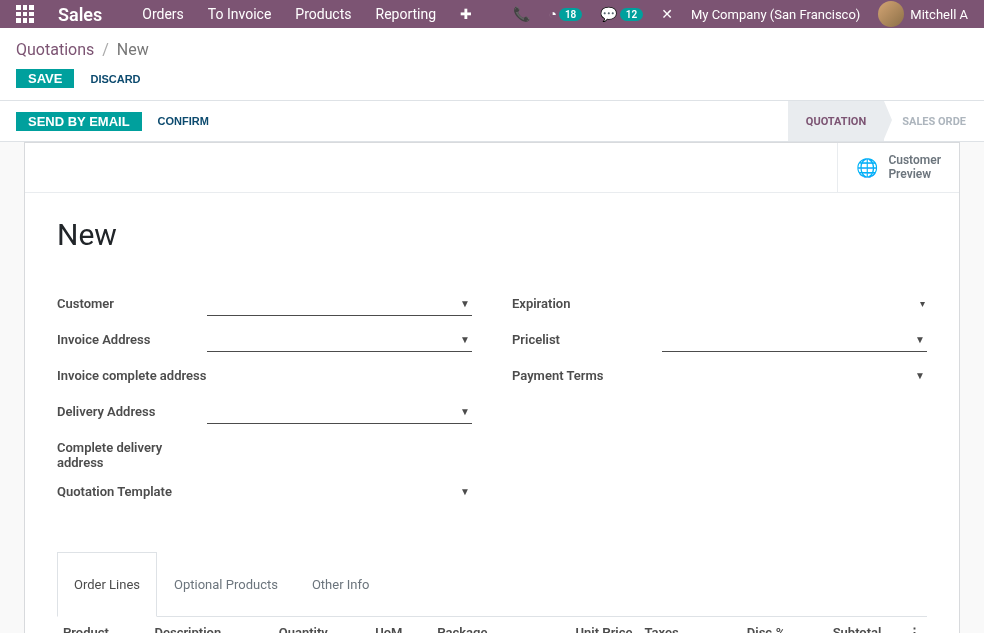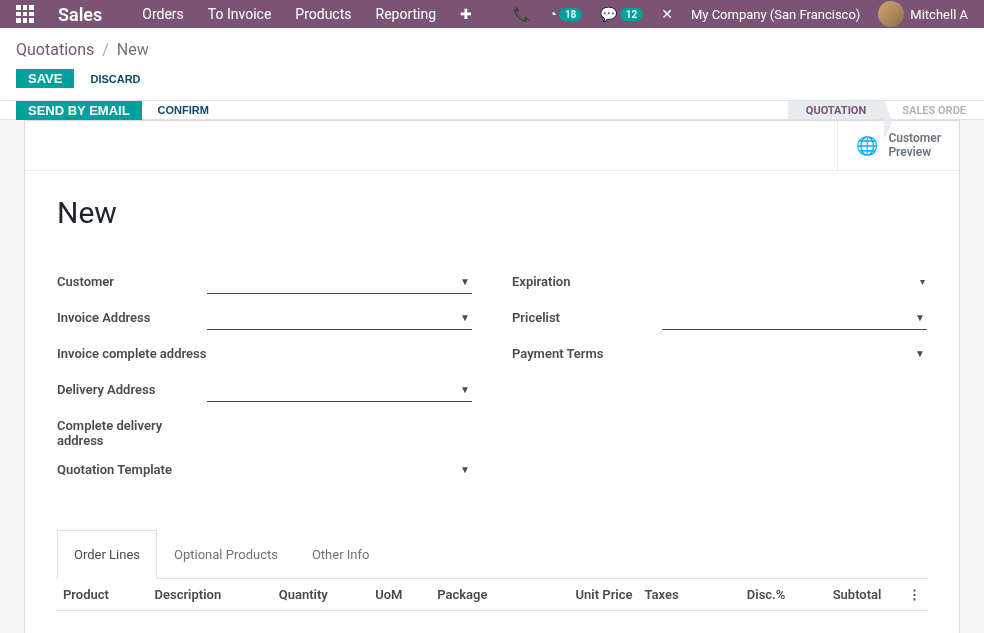--- a/index.html
+++ b/index.html
@@ -26,21 +26,21 @@
   .breadcrumb .sep { color: #aaa; margin: 0 4px; }
   .breadcrumb .current { color: #777; }
   .breadcrumb-link { cursor: pointer; }
   
   
   .action-row { padding: 4px 16px 12px; background: #fff; display: flex; gap: 16px; align-items: center; }
   .btn-primary { background: #00A09D; color: #fff; border: none; padding: 2px 12px; font-weight: 600; font-size: 13px; cursor: pointer; }
   .btn-link { color: #0c4a6e; background: none; border: none; font-weight: 600; font-size: 11px; cursor: pointer; }
   
   
-  .status-bar { display: flex; justify-content: space-between; align-items: center; border-top: 1px solid #dee2e6; border-bottom: 1px solid #dee2e6; background: #fff; padding: 0 0 0 16px; height: 20px; }
+  .status-bar { display: flex; justify-content: space-between; align-items: center; border-top: 1px solid #dee2e6; border-bottom: 1px solid #dee2e6; background: #fff; padding: 0 0 0 16px; height: 42px; }
   .status-left { display: flex; gap: 16px; }
   .status-steps { display: flex; align-items: stretch; height: 100%; }
   .step { display: flex; align-items: center; padding: 0 18px; font-size: 11px; font-weight: 700; color: #adb5bd; background: #fff; position: relative; }
   .step.active { background: #e9ecef; color: #7C5473; }
   .step::after { content: ''; position: absolute; right: -8px; top: 0; bottom: 0; width: 0; height: 0; border-top: 19px solid transparent; border-bottom: 19px solid transparent; border-left: 8px solid #fff; z-index: 1; }
   .step.active::after { border-left-color: #e9ecef; }
   .step::before { content: ''; position: absolute; right: -9px; top: 0; bottom: 0; width: 0; height: 0; border-top: 19px solid transparent; border-bottom: 19px solid transparent; border-left: 9px solid #dee2e6; z-index: 0; }
   
   
   .sheet-wrap { padding: 0 24px 24px; }
@@ -56,21 +56,21 @@
   .form-grid { display: flex; gap: 40px; }
   .col { flex: 1; }
   .field-row { display: flex; align-items: flex-start; margin-bottom: 10px; min-height: 26px; }
   .field-label { width: 150px; font-weight: 600; color: #4c4c4c; font-size: 13px; padding-top: 4px; }
   .field-input { flex: 1; position: relative; }
   .underline-input { width: 100%; border: none; border-bottom: 1px solid #4c4c4c; padding: 4px 20px 4px 2px; font-size: 13px; background: transparent; }
   .dropdown-caret { position: absolute; right: 2px; top: 6px; font-size: 10px; color: #4c4c4c; pointer-events: none; }
   
   
   .tabs { display: flex; border-bottom: 1px solid #dee2e6; margin-top: 36px; }
-  .tab { padding: 16px 16px; font-size: 13px; color: #6c757d; cursor: pointer; border: 1px solid transparent; border-bottom: none; margin-bottom: -1px; }
+  .tab { padding: 24px 16px; font-size: 13px; color: #6c757d; cursor: pointer; border: 1px solid transparent; border-bottom: none; margin-bottom: -1px; }
   .tab.active { color: #4c4c4c; border-color: #dee2e6; border-bottom: 1px solid #fff; background: #fff; }
   
   
   .order-table { width: 100%; border-collapse: collapse; font-size: 13px; }
   .order-table th { text-align: left; font-weight: 600; padding: 8px 6px; color: #4c4c4c; border-bottom: 1px solid #dee2e6; }
   .order-table th.right { text-align: right; }
   .order-table td { padding: 8px 6px; }
   .kebab { cursor: pointer; font-weight: bold; }
 </style>
 </head>

